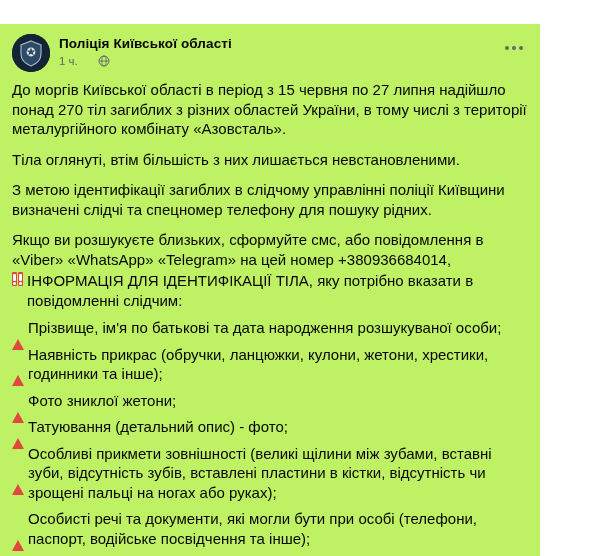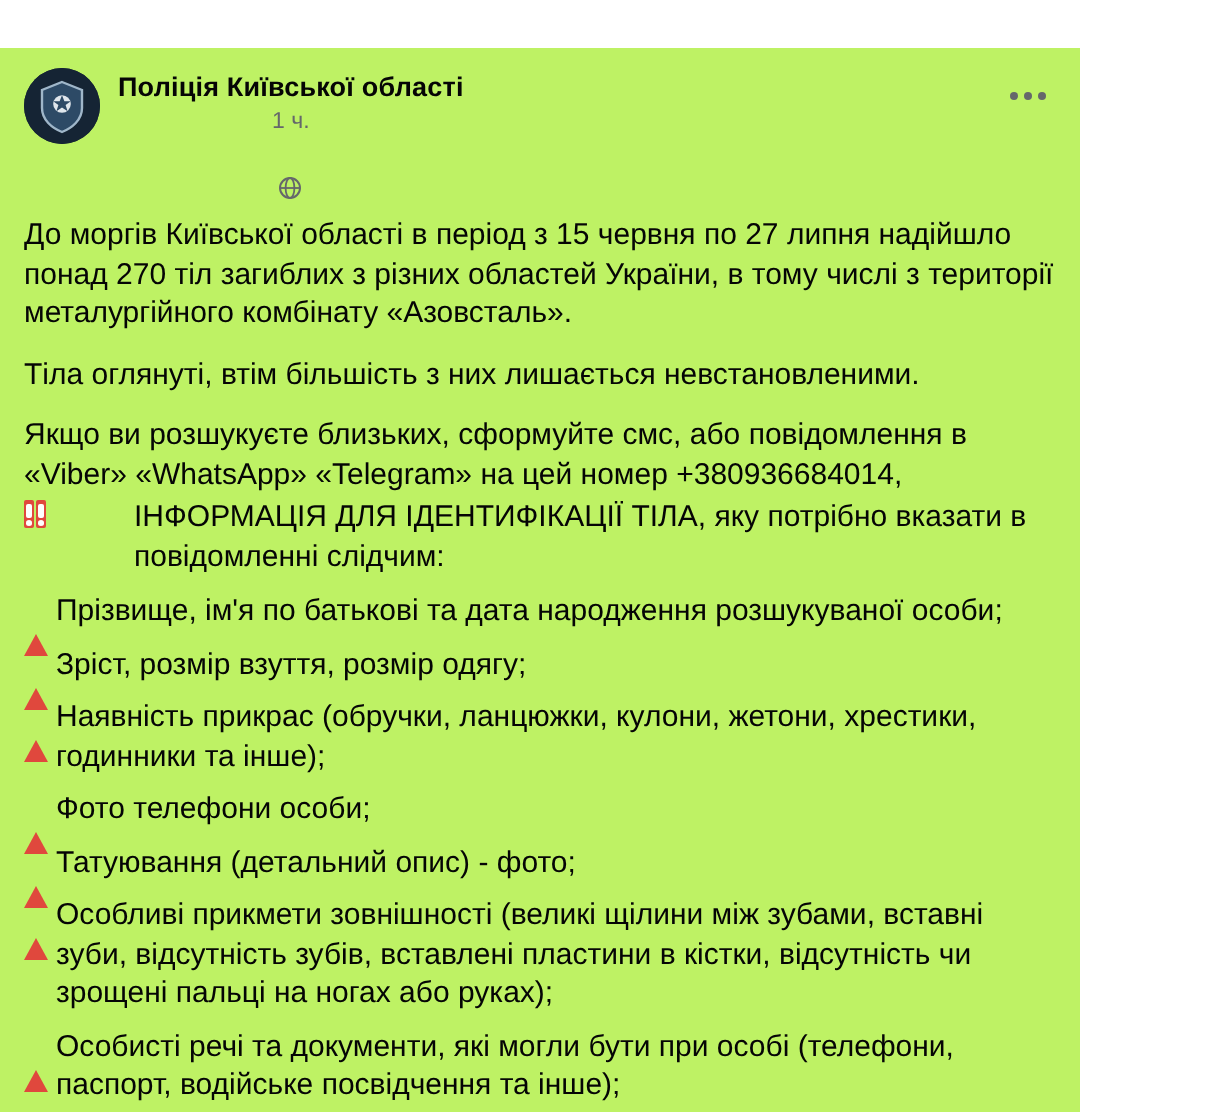--- a/index.html
+++ b/index.html
@@ -47,21 +47,20 @@
     font-weight: bold;
     color: #050505;
     line-height: 17px;
     letter-spacing: 0.1px;
   }
   .meta-row {
     display: flex;
     align-items: center;
     gap: 20px;
     margin-top: 2px;
-    flex-direction: column;
   }
   .timestamp {
     font-size: 11.5px;
     color: #65676b;
     line-height: 14px;
   }
   .globe-icon { display: block; }
   .more-btn {
     position: absolute;
     right: 12px;
@@ -88,41 +87,40 @@
     color: #050505;
   }
   .para {
     margin: 0 0 11px 0;
     text-align: left;
   }
   .para:last-child { margin-bottom: 0; }
   .list-line {
     margin: 0 0 7px 0;
     display: flex;
-    align-items: flex-start;
+    align-items: center;
   }
   .bullet-tri {
     flex: 0 0 auto;
     margin-right: 4px;
     position: relative;
     top: 3px;
   }
   .tri {
     width: 0;
     height: 0;
     border-left: 6.5px solid transparent;
     border-right: 6.5px solid transparent;
     border-bottom: 11px solid #e0483d;
   }
   .line-text { flex: 1 1 auto; }
   .warn-head {
     margin: 0 0 8px 0;
     display: flex;
     align-items: flex-start;
-    gap: 40px;
   }
   .warn-icon {
     flex: 0 0 auto;
     margin-right: 4px;
     position: relative;
     top: 1px;
     display: flex;
     gap: 1px;
   }
   .warn-bar {
@@ -182,45 +180,42 @@
       <span></span>
       <span></span>
       <span></span>
     </div>
   </div>
 
   <div class="post-body">
 
     <p class="para">До моргів Київської області в період з 15 червня по 27 липня надійшло понад 270 тіл загиблих з різних областей України, в тому числі з території металургійного комбінату «Азовсталь».</p>
     <p class="para">Тіла оглянуті, втім більшість з них лишається невстановленими.</p>
+    <p class="para">З метою ідентифікації загиблих  в слідчому управлінні поліції Київщини визначені слідчі та спецномер телефону для пошуку рідних.</p>
     <p class="para" style="margin-bottom:2px;">Якщо ви розшукуєте близьких, сформуйте смс, або повідомлення в «Viber» «WhatsApp» «Telegram» на цей номер +380936684014,</p>
 
     <div class="warn-head">
       <span class="warn-icon">
         <span class="warn-bar"></span>
         <span class="warn-bar"></span>
       </span>
       <span class="line-text">ІНФОРМАЦІЯ ДЛЯ ІДЕНТИФІКАЦІЇ ТІЛА, яку потрібно вказати в повідомленні слідчим:</span>
     </div>
 
     <div class="list-line">
       <span class="bullet-tri"><span class="tri"></span></span>
       <span class="line-text">Прізвище, ім'я по батькові та дата народження розшукуваної особи;</span>
     </div>
     <div class="list-line">
       <span class="bullet-tri"><span class="tri"></span></span>
-      <span class="line-text">Зріст, розмір взуття, розмір одягу;</span>
-    </div>
-    <div class="list-line">
-      <span class="bullet-tri"><span class="tri"></span></span>
       <span class="line-text">Наявність прикрас (обручки, ланцюжки, кулони, жетони, хрестики, годинники та інше);</span>
     </div>
     <div class="list-line">
       <span class="bullet-tri"><span class="tri"></span></span>
-      <span class="line-text">Фото телефони особи;</span>
+      <span class="line-text">Фото зниклої жетони;</span>
     </div>
     <div class="list-line">
       <span class="bullet-tri"><span class="tri"></span></span>
       <span class="line-text">Татуювання (детальний опис) - фото;</span>
     </div>
     <div class="list-line">
       <span class="bullet-tri"><span class="tri"></span></span>
       <span class="line-text">Особливі прикмети зовнішності (великі щілини між зубами, вставні зуби, відсутність зубів, вставлені пластини в кістки, відсутність чи зрощені пальці на ногах або руках);</span>
     </div>
     <div class="list-line">

